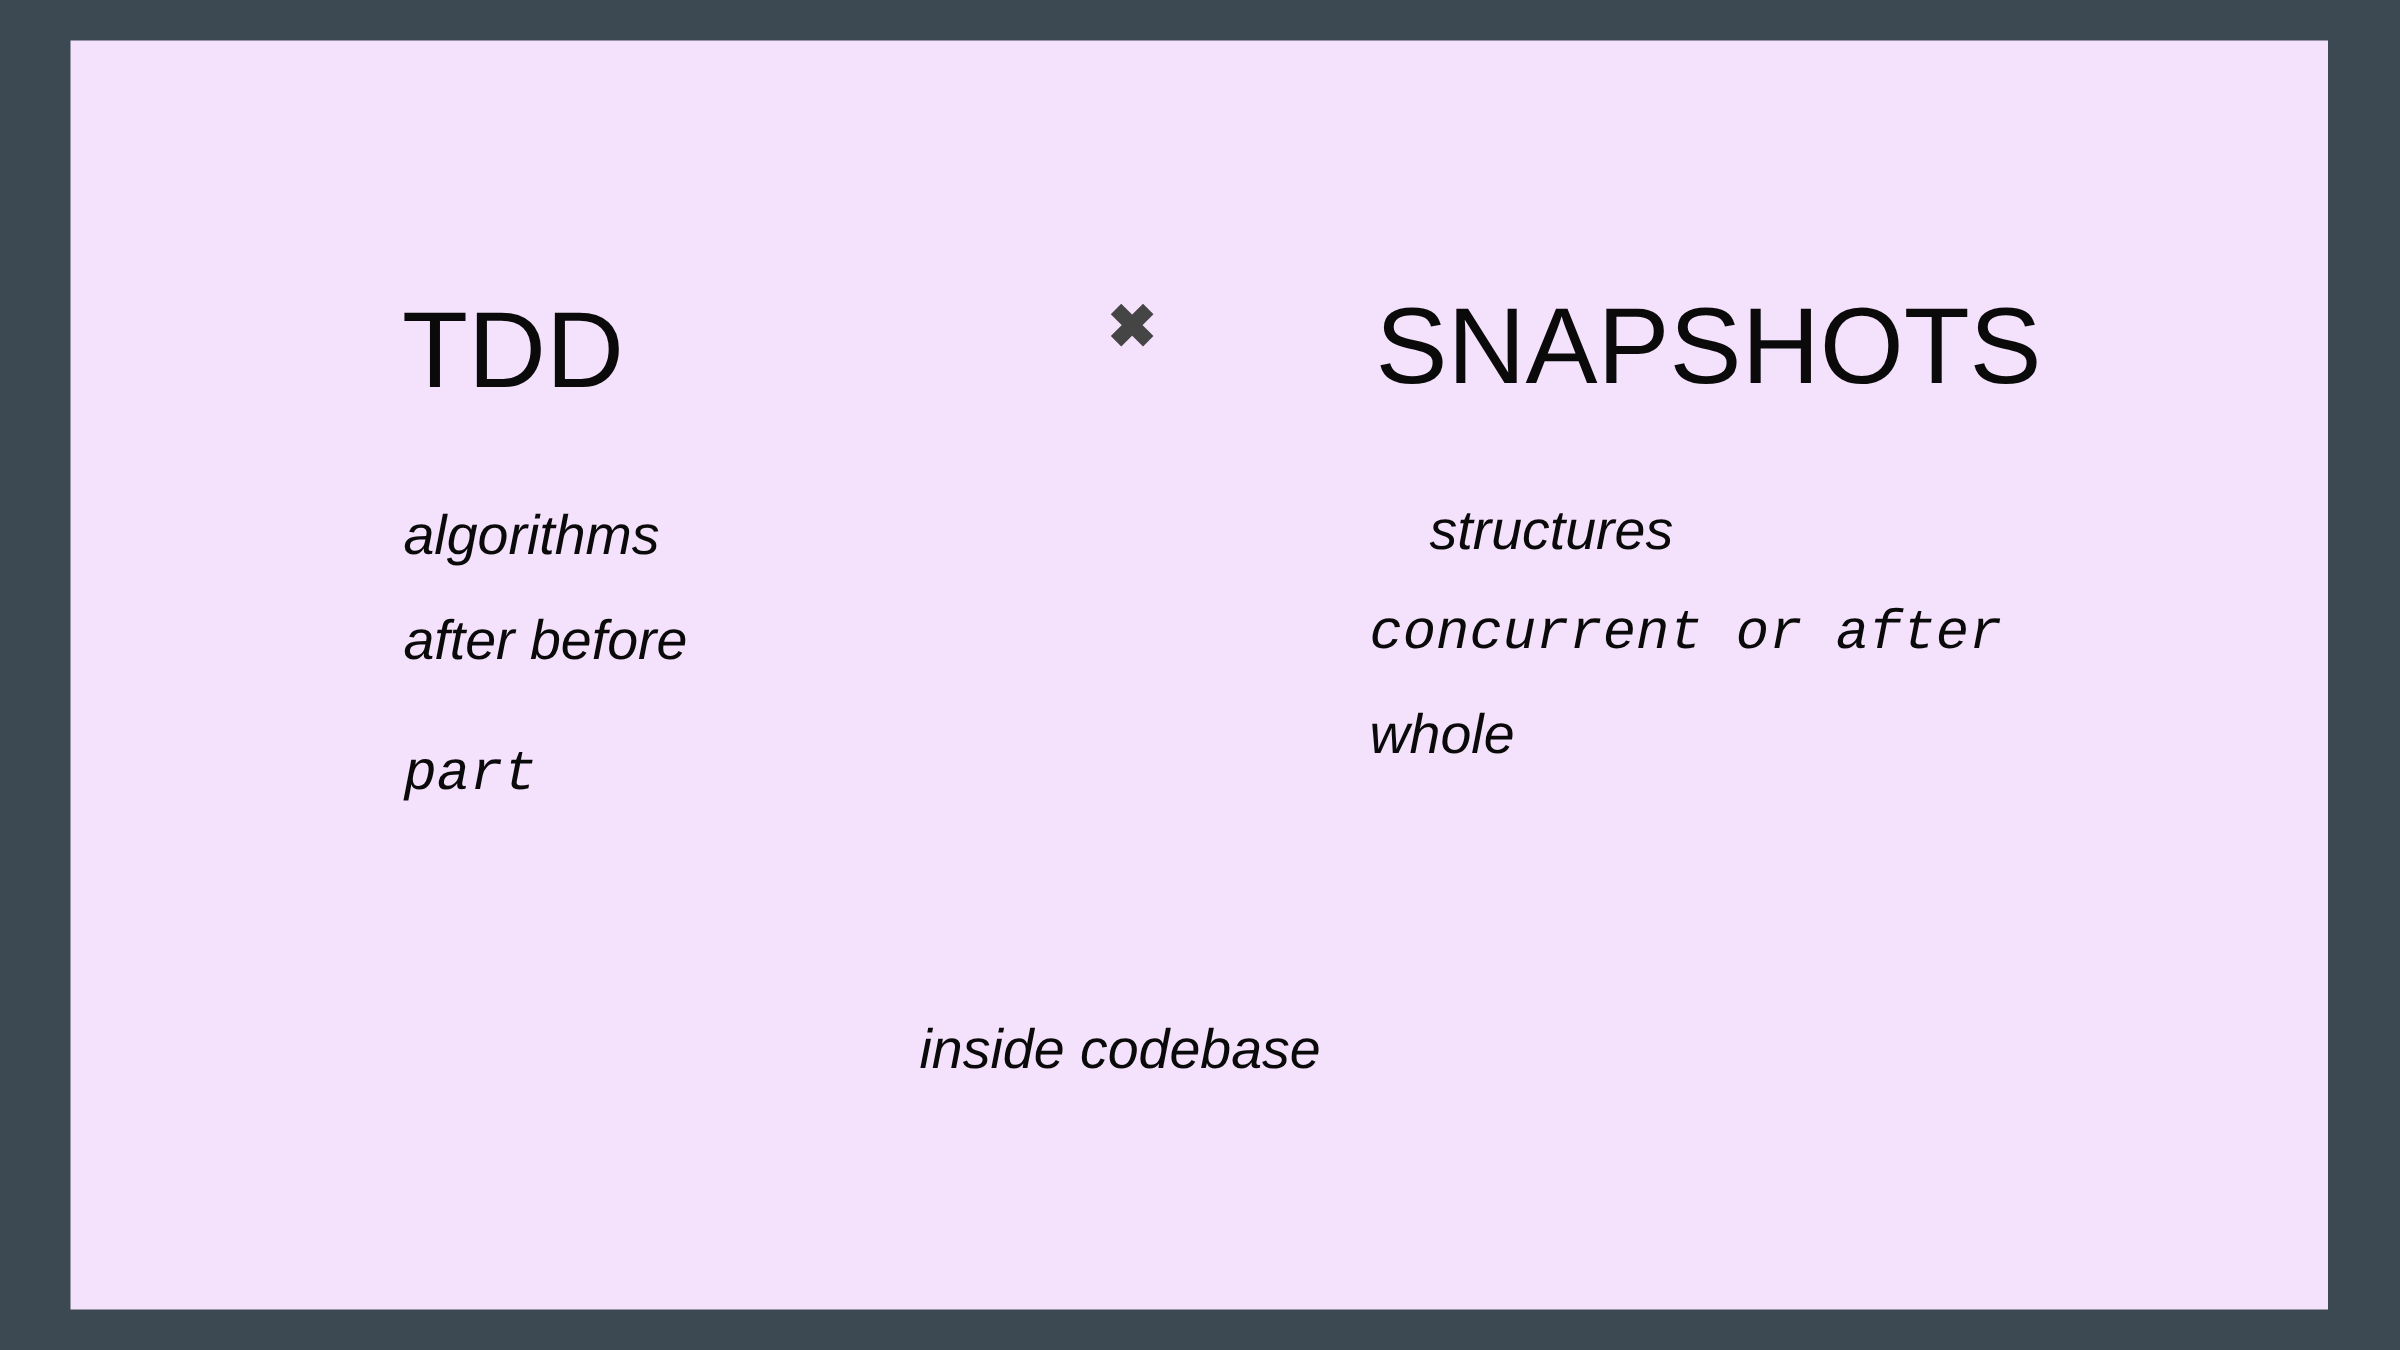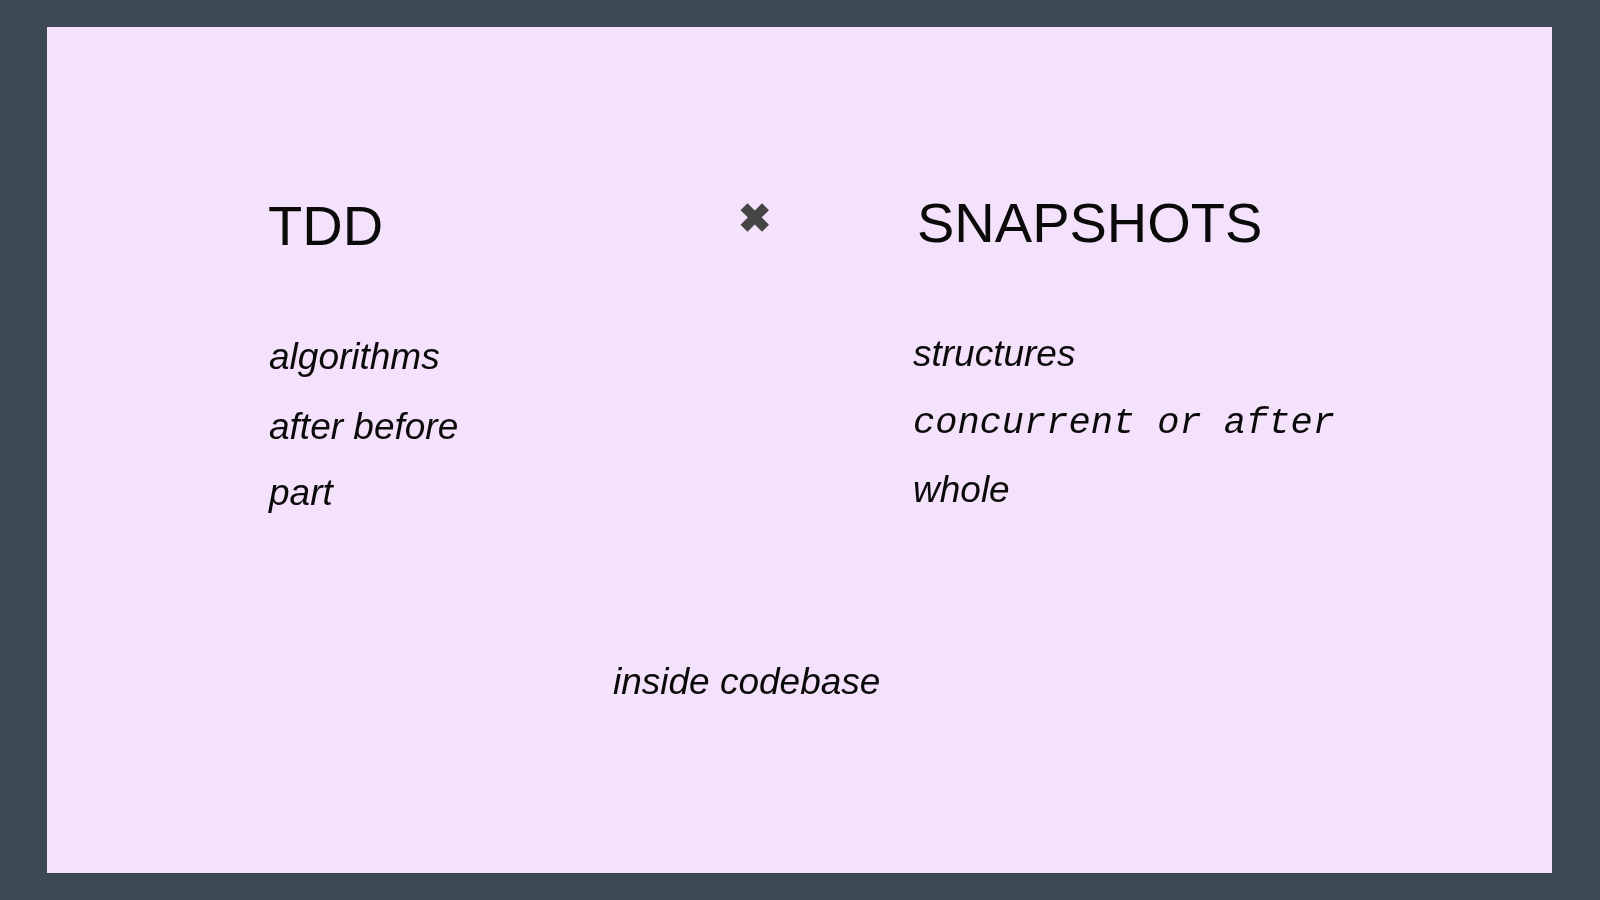--- a/index.html
+++ b/index.html
@@ -14,21 +14,21 @@
     .slide {
       position: absolute;
       left: 47px;
       top: 27px;
       width: 1505px;
       height: 846px;
       background: #f4e1fb;
     }
     .abs { position: absolute; white-space: nowrap; color: #0a0a0a; }
     .heading {
-      font-size: 56px;
+      font-size: 72px;
       line-height: 1;
       font-weight: normal;
     }
     .item {
       font-size: 37px;
       line-height: 1;
       font-style: italic;
     }
     .times {
       font-size: 40px;
@@ -43,21 +43,21 @@
 <div class="slide">
 
   <div class="abs heading" style="left:221px; top:171px;">TDD</div>
 
   <div class="abs times" style="left:691px; top:171px;">✖</div>
 
   <div class="abs heading" style="left:870px; top:168px;">SNAPSHOTS</div>
 
   <div class="abs item" style="left:222px; top:311px;">algorithms</div>
   <div class="abs item" style="left:222px; top:381px;">after before</div>
-  <div class="abs item" style="left:222px; top:447px;">part</div>
+  <div class="abs item" style="left:222px; top:472px;font-family:Liberation Mono, monospace;">part</div>
 
-  <div class="abs item" style="left:866px; top:308px;">structures</div>
+  <div class="abs item" style="left:906px; top:308px;">structures</div>
   <div class="abs item" style="left:866px; top:378px;font-family:Liberation Mono, monospace;">concurrent or after</div>
   <div class="abs item" style="left:866px; top:444px;">whole</div>
 
-  <div class="abs item" style="left:566px; top:636px;">inside codebase</div>
+  <div class="abs item" style="left:566px; top:654px;">inside codebase</div>
 
 </div>
 
 </body></html>

